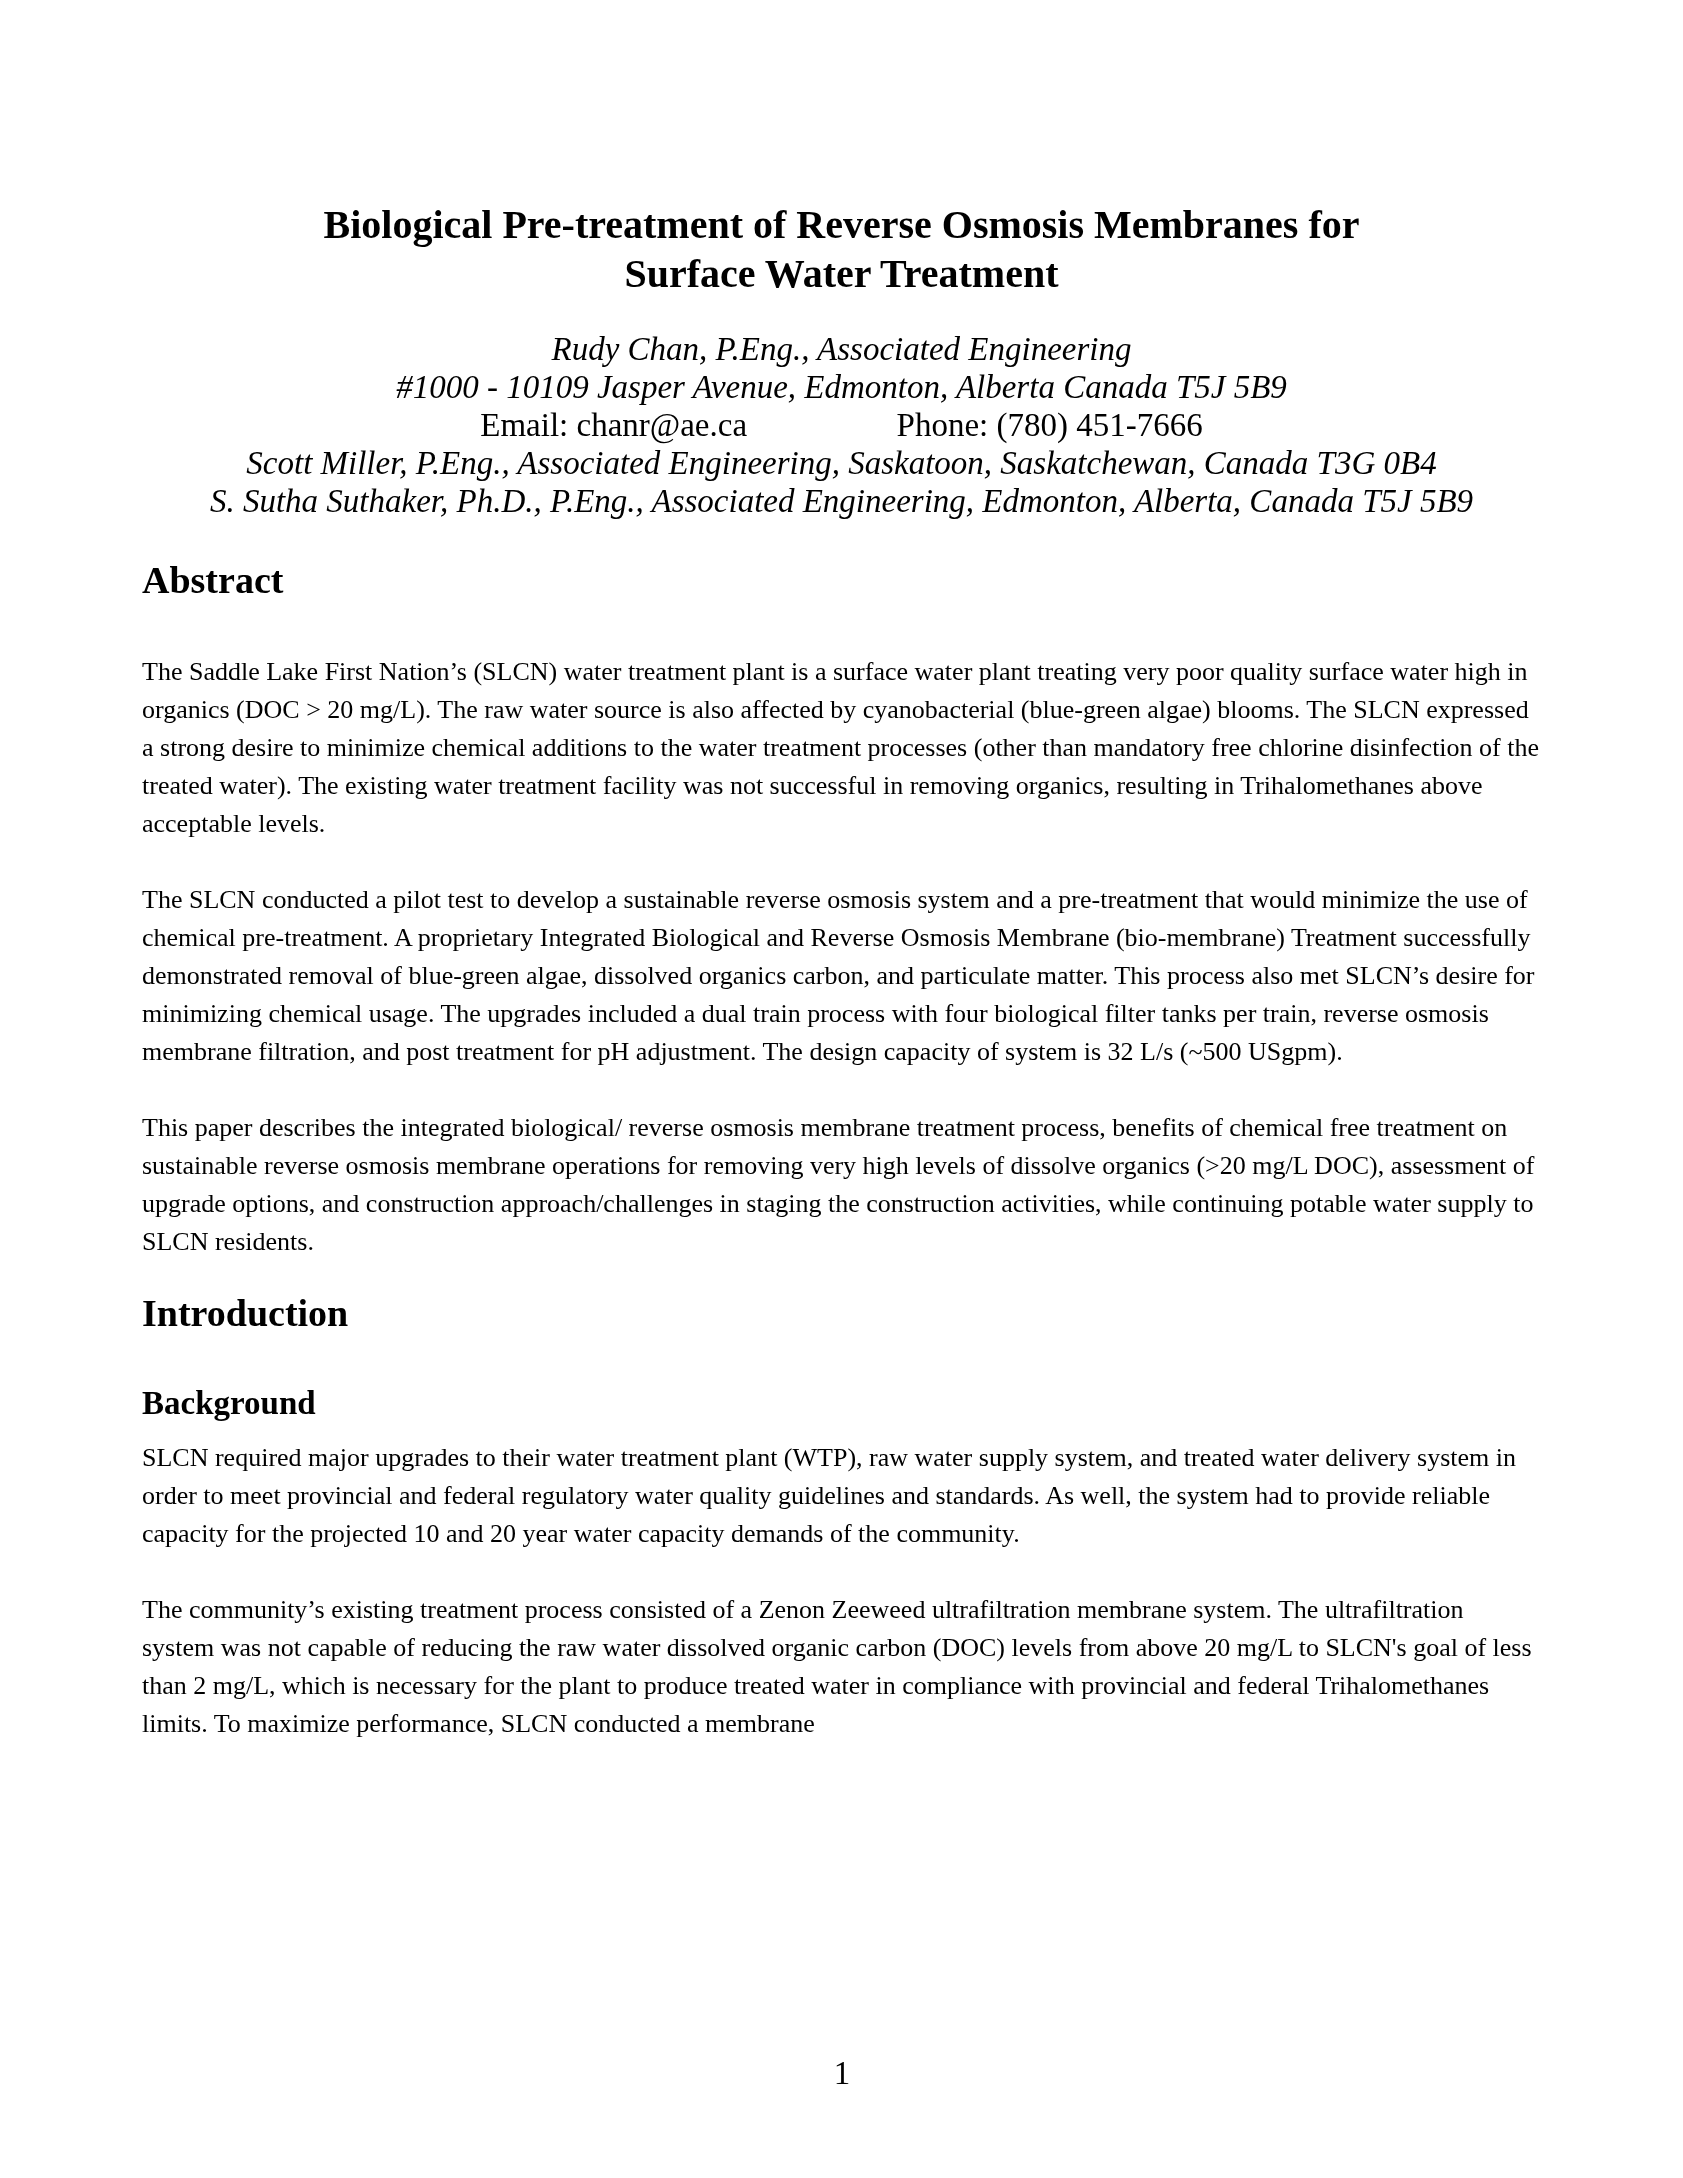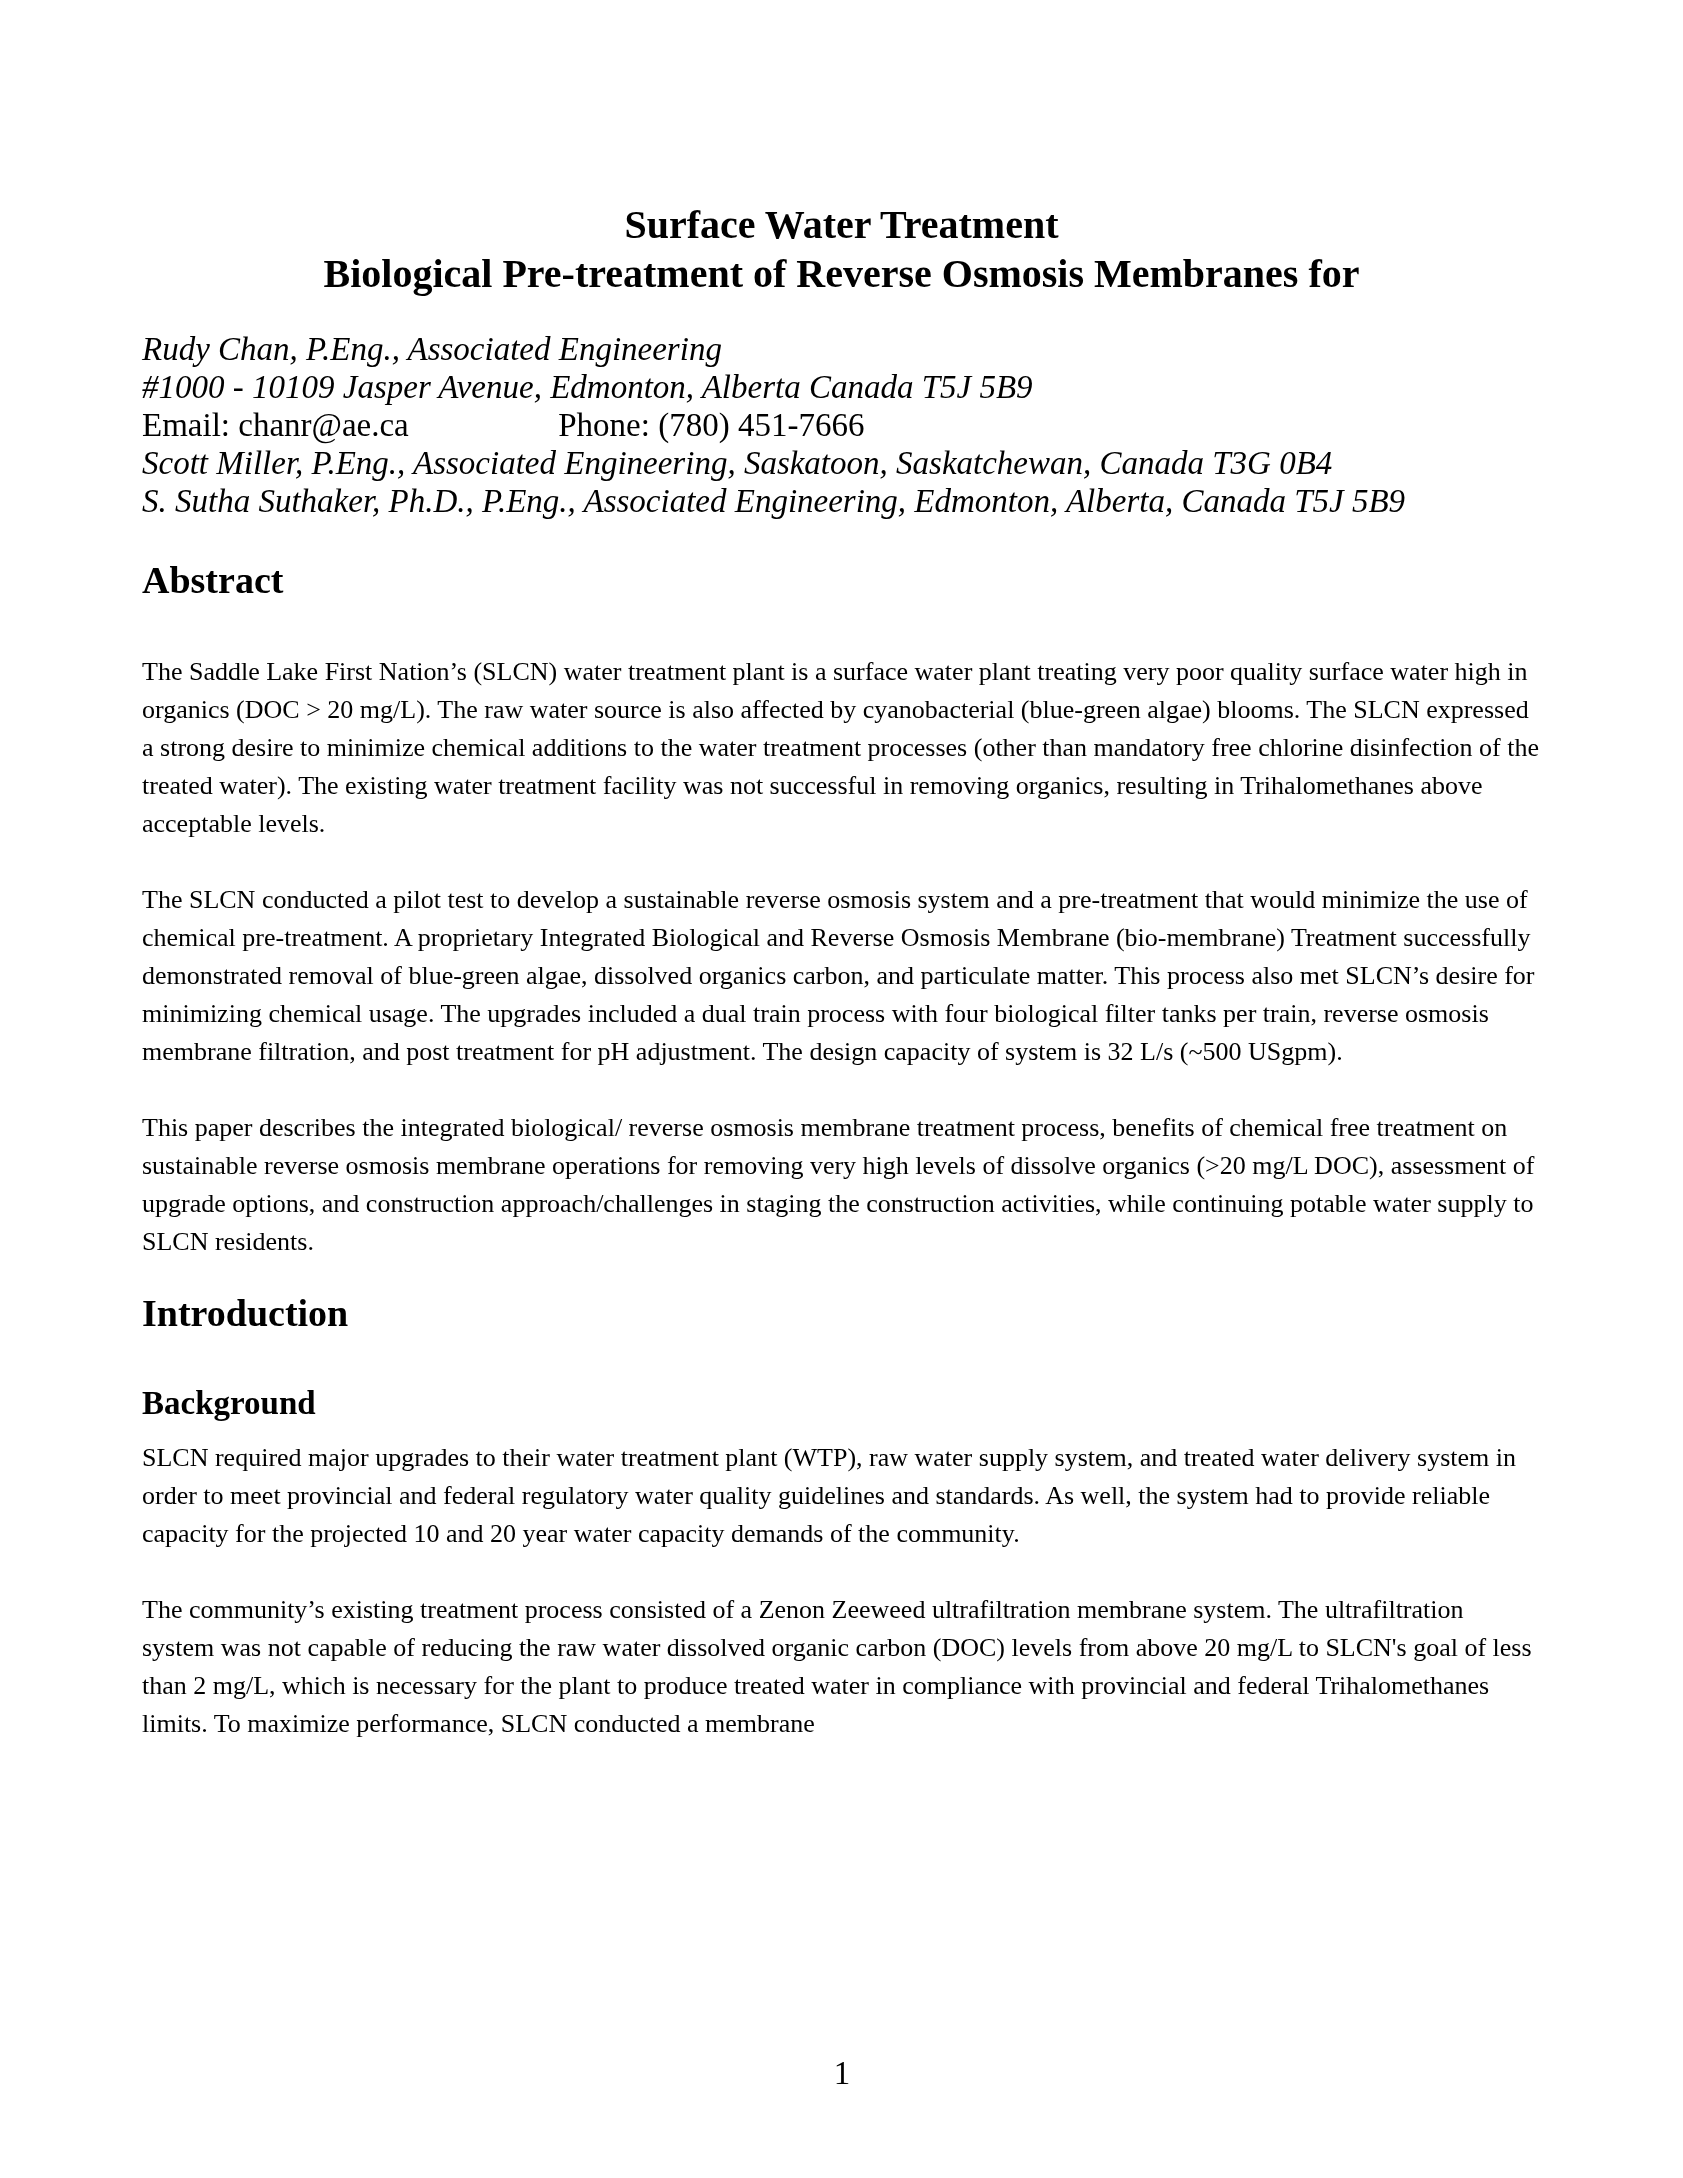--- a/index.html
+++ b/index.html
@@ -21,21 +21,21 @@
   .title {
     margin: 200px 0 0 0;
     text-align: center;
     font-size: 40px;
     line-height: 49px;
     font-weight: bold;
   }
   .title-line { display: block; }
   .authors {
     margin-top: 32px;
-    text-align: left;
+    text-align: center;
     font-size: 33px;
     line-height: 38px;
   }
   .author-line { white-space: nowrap; }
   .italic { font-style: italic; }
   .contact { font-style: normal; }
   .contact-gap {
     display: inline-block;
     width: 133px;
   }
@@ -70,22 +70,22 @@
     font-size: 33px;
     line-height: 38px;
   }
 </style>
 </head>
 <body>
 
 <div class="page">
 
   <h1 class="title">
+    <span class="title-line">Biological Pre-treatment of Reverse Osmosis Membranes for</span>
     <span class="title-line">Surface Water Treatment</span>
-    <span class="title-line">Biological Pre-treatment of Reverse Osmosis Membranes for</span>
   </h1>
 
   <div class="authors">
     <div class="author-line italic">Rudy Chan, P.Eng., Associated Engineering</div>
     <div class="author-line italic">#1000 - 10109 Jasper Avenue, Edmonton, Alberta Canada T5J 5B9</div>
     <div class="author-line contact">
       <span>Email: chanr@ae.ca</span>
       <span class="contact-gap"></span>
       <span>Phone: (780) 451-7666</span>
     </div>

